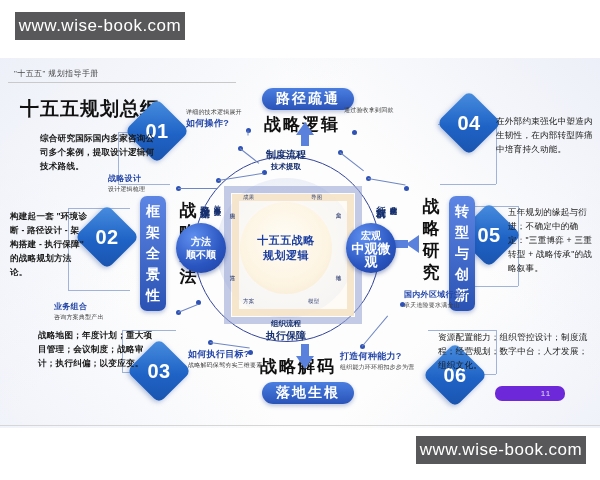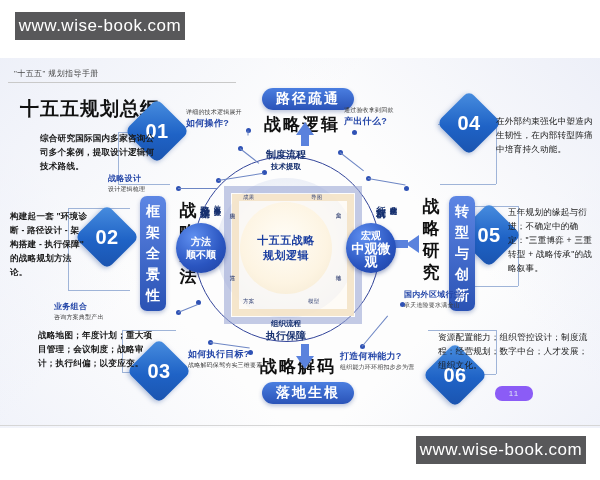--- a/index.html
+++ b/index.html
@@ -34,22 +34,22 @@
   }
   .hdr-rule{position:absolute;left:8px;top:82px;width:228px;height:1px;background:#c9c9c9;}
   .foot-rule{position:absolute;left:0;top:425px;width:600px;height:1px;background:#d6d6d6;}
 
   .page-title{
     position:absolute;left:20px;top:96px;font-size:19px;font-weight:bold;color:#111;
     letter-spacing:1px;
   }
   .pagenum{
     position:absolute;left:495px;top:386px;width:38px;height:15px;border-radius:7px;
-    background:#8b5cf6;color:#dfe6f6;font-size:8px;display:flex;align-items:center;
-    justify-content:center;letter-spacing:1px;
+    background:#6d28d9;color:#dfe6f6;font-size:8px;display:flex;align-items:center;
+    justify-content:center;letter-spacing:1px;padding-left:32px;
   }
 
   
   .diamond{
     position:absolute;width:46px;height:46px;transform:rotate(45deg);
     border-radius:7px;
     background:linear-gradient(135deg,#4a8fe0 0%,#1f63c6 55%,#1a53ae 100%);
     box-shadow:0 2px 5px rgba(30,70,150,.35);
   }
   .diamond span{
@@ -355,21 +355,20 @@
   <div class="lnk" style="left:340px;top:152px;width:30px;transform:rotate(38deg);"></div>
   <div class="lnk" style="left:368px;top:178px;width:38px;transform:rotate(10deg);"></div>
   <div class="lnk" style="left:362px;top:346px;width:40px;transform:rotate(-50deg);"></div>
 
   <div class="qa tl">
     <div class="q1">详细的技术逻辑展开</div>
     <div class="q2">如何操作?</div>
   </div>
   <div class="qa tr">
     <div class="q1">通过验收拿到回款</div>
-    <div class="q2">产出什么?</div>
   </div>
   <div class="qa bl">
     <div class="q2">如何执行目标?</div>
     <div class="q1">战略解码保驾夯实三维要素</div>
   </div>
   <div class="qa br">
     <div class="q2">打造何种能力?</div>
     <div class="q1">组织能力环环相扣步步为营</div>
   </div>
   <div class="qa topL2">

